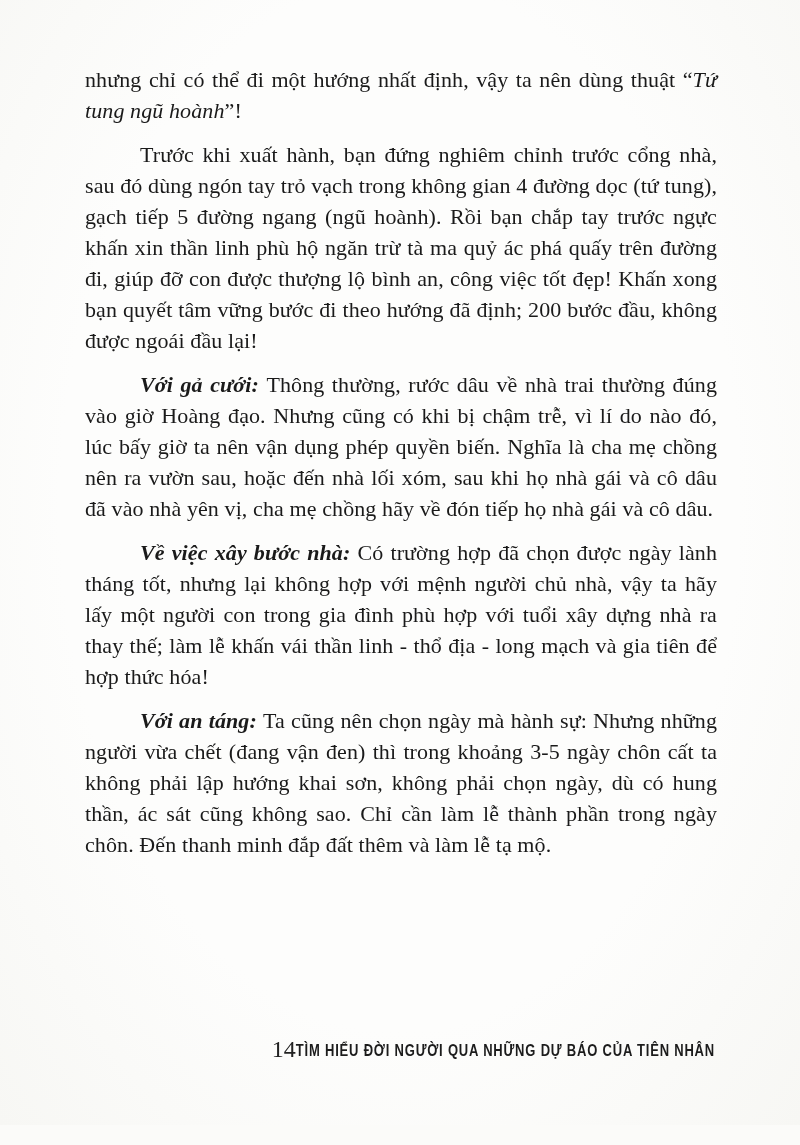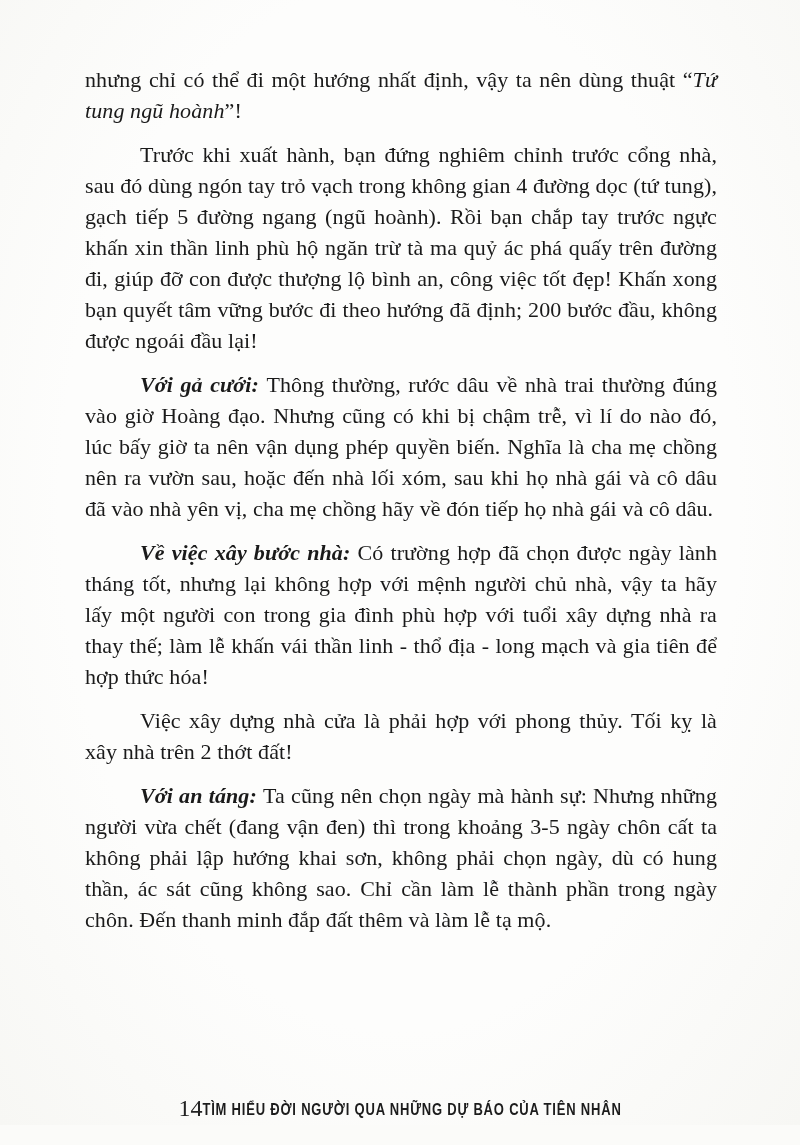--- a/index.html
+++ b/index.html
@@ -38,23 +38,23 @@
   .text-block p.indent {
     text-indent: 55px;
   }
   .seg-normal { font-style: normal; font-weight: normal; }
   .seg-italic { font-style: italic; }
   .seg-bold-italic { font-style: italic; font-weight: bold; margin-top: 24px; }
   .footer {
     position: absolute;
     left: 85px;
     right: 85px;
-    top: 1095px;
+    top: 1036px;
     display: flex;
-    justify-content: center;
+    justify-content: flex-end;
     align-items: baseline;
   }
   .page-number {
     font-family: "Liberation Serif", serif;
     font-size: 24px;
     color: #222;
   }
   .running-title {
     font-family: "Liberation Sans", sans-serif;
     font-size: 13px;
@@ -69,21 +69,20 @@
 <body>
 
 <div class="page">
 
   <div class="text-block">
 
   <p><span class="seg-normal">nhưng chỉ có thể đi một hướng nhất định, vậy ta nên dùng thuật “</span><span class="seg-italic">Tứ tung ngũ hoành</span><span class="seg-normal">”!</span></p>
       <p class="indent"><span class="seg-normal">Trước khi xuất hành, bạn đứng nghiêm chỉnh trước cổng nhà, sau đó dùng ngón tay trỏ vạch trong không gian 4 đường dọc (tứ tung), gạch tiếp 5 đường ngang (ngũ hoành). Rồi bạn chắp tay trước ngực khấn xin thần linh phù hộ ngăn trừ tà ma quỷ ác phá quấy trên đường đi, giúp đỡ con được thượng lộ bình an, công việc tốt đẹp! Khấn xong bạn quyết tâm vững bước đi theo hướng đã định; 200 bước đầu, không được ngoái đầu lại!</span></p>
       <p class="indent"><span class="seg-bold-italic">Với gả cưới: </span><span class="seg-normal">Thông thường, rước dâu về nhà trai thường đúng vào giờ Hoàng đạo. Nhưng cũng có khi bị chậm trễ, vì lí do nào đó, lúc bấy giờ ta nên vận dụng phép quyền biến. Nghĩa là cha mẹ chồng nên ra vườn sau, hoặc đến nhà lối xóm, sau khi họ nhà gái và cô dâu đã vào nhà yên vị, cha mẹ chồng hãy về đón tiếp họ nhà gái và cô dâu.</span></p>
       <p class="indent"><span class="seg-bold-italic">Về việc xây bước nhà: </span><span class="seg-normal">Có trường hợp đã chọn được ngày lành tháng tốt, nhưng lại không hợp với mệnh người chủ nhà, vậy ta hãy lấy một người con trong gia đình phù hợp với tuổi xây dựng nhà ra thay thế; làm lễ khấn vái thần linh - thổ địa - long mạch và gia tiên để hợp thức hóa!</span></p>
-      <p class="indent"><span class="seg-normal">Việc xây dựng nhà cửa là phải hợp với phong thủy. Tối kỵ là xây nhà trên 2 thớt đất!</span></p>
       <p class="indent"><span class="seg-bold-italic">Với an táng: </span><span class="seg-normal">Ta cũng nên chọn ngày mà hành sự: Nhưng những người vừa chết (đang vận đen) thì trong khoảng 3-5 ngày chôn cất ta không phải lập hướng khai sơn, không phải chọn ngày, dù có hung thần, ác sát cũng không sao. Chỉ cần làm lễ thành phần trong ngày chôn. Đến thanh minh đắp đất thêm và làm lễ tạ mộ.</span></p>
     </div>
 
   <div class="footer">
     <span class="page-number">14</span>
     <span class="running-title">TÌM HIỂU ĐỜI NGƯỜI QUA NHỮNG DỰ BÁO CỦA TIÊN NHÂN</span>
   </div>
 
 </div>
 

